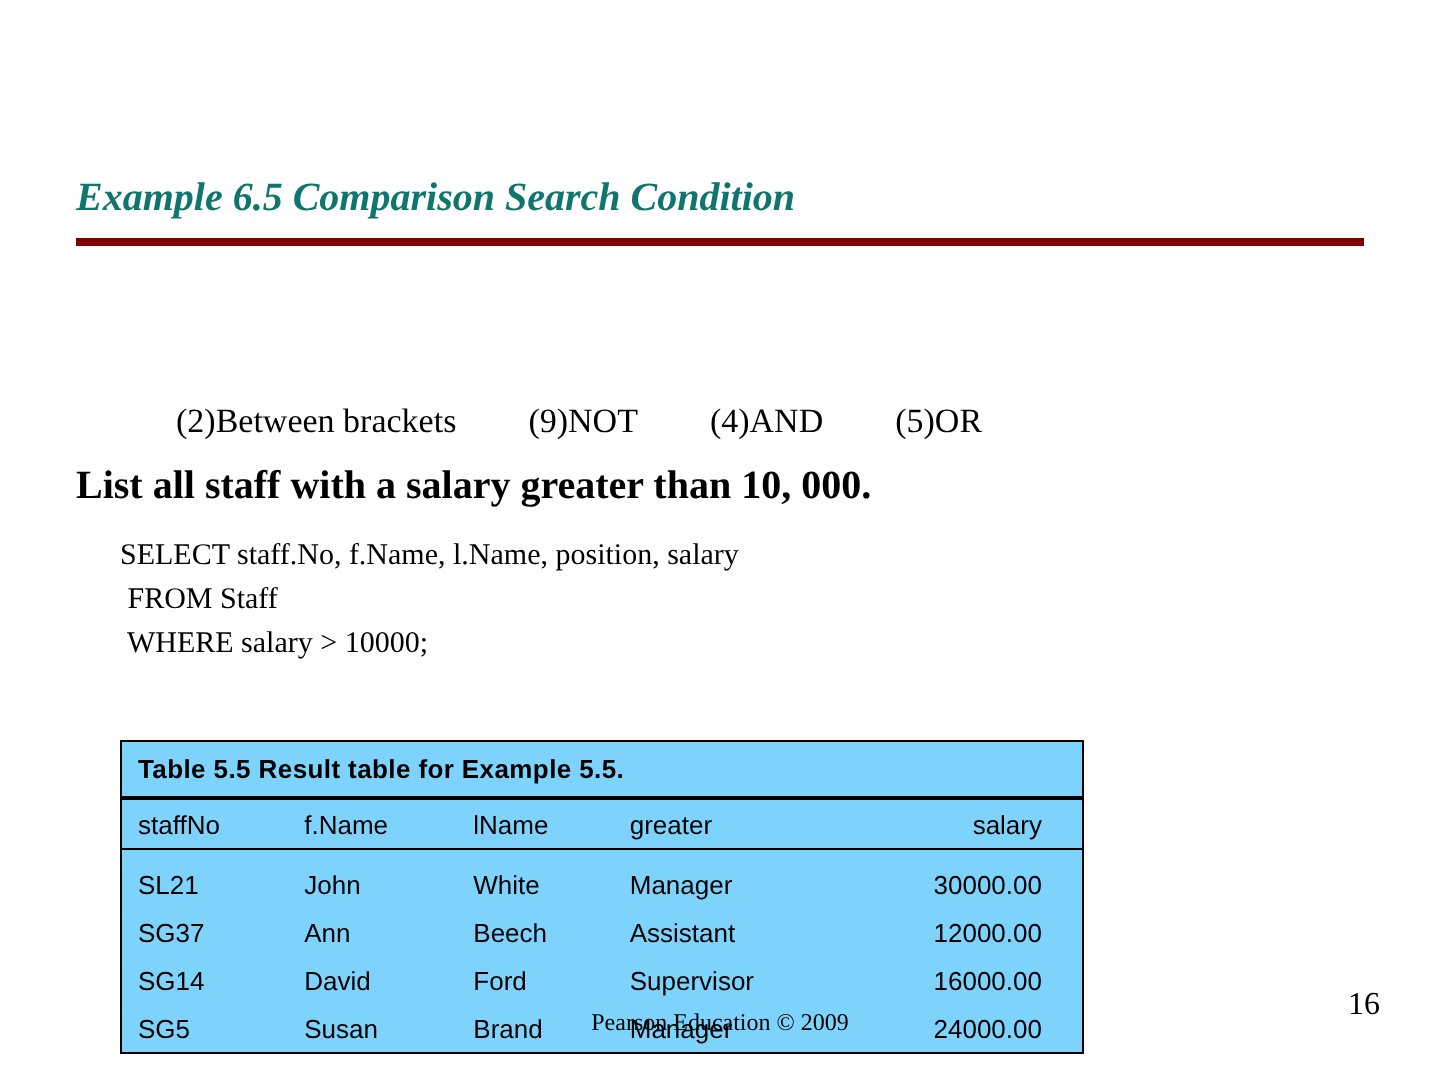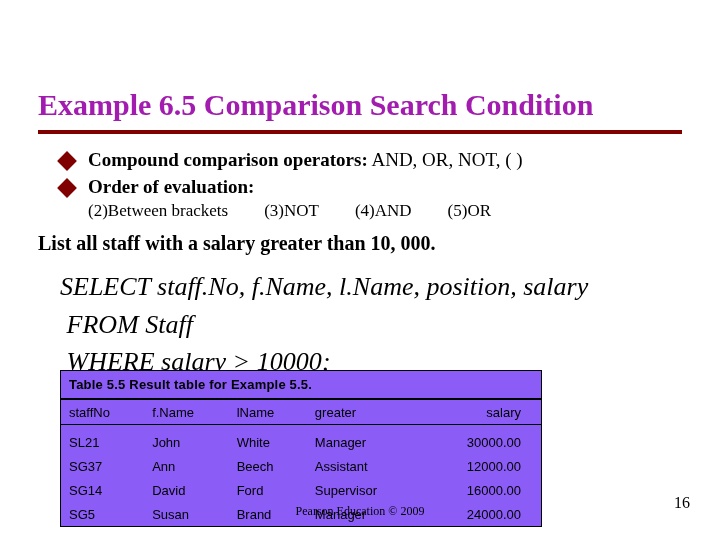--- a/index.html
+++ b/index.html
@@ -19,24 +19,25 @@
     height: 540px;
     padding: 0;
   }
   .title-wrap {
     position: absolute;
     top: 88px;
     left: 38px;
     right: 38px;
   }
   .title {
-    font-size: 30px;
+    font-size: 20px;
     font-weight: bold;
-    color: #a21caf;
+    color: #0f766e;
     padding-bottom: 6px;
+    font-style: italic;
   }
   .title-rule {
     height: 4px;
     background: #800000;
     margin-top: 2px;
   }
 
   .bullets {
     position: absolute;
     top: 148px;
@@ -85,34 +86,33 @@
     left: 38px;
     right: 30px;
     font-size: 20px;
     font-weight: bold;
   }
 
   .sql {
     position: absolute;
     top: 268px;
     left: 60px;
-    font-size: 26px;
+    font-size: 15px;
     line-height: 1.45;
     white-space: pre;
-    font-style: italic;
   }
 
   
   .table-wrap {
     position: absolute;
     top: 370px;
     left: 60px;
     width: 480px;
     border: 1px solid #000;
-    background: #8b5cf6;
+    background: #7dd3fc;
     font-family: Arial, Helvetica, sans-serif;
     font-size: 13px;
   }
   .table-caption {
     padding: 6px 8px;
     border-bottom: 2px solid #000;
     font-weight: bold;
     letter-spacing: 0.2px;
   }
   .tbl {
@@ -153,39 +153,25 @@
 </head>
 <body>
 
 <div class="slide">
 
   <div class="title-wrap">
     <div class="title">Example 6.5  Comparison Search Condition</div>
     <div class="title-rule"></div>
   </div>
 
-  <div class="bullets">
-    <div class="bullet-row">
-      <div class="dia"></div>
-      <div class="bullet-text">
-        <span class="bold">Compound comparison operators:</span><span>  AND, OR, NOT, (  )</span>
-      </div>
-    </div>
-    <div class="bullet-row">
-      <div class="dia"></div>
-      <div class="bullet-text">
-        <span class="bold">Order of evaluation:</span>
-      </div>
-    </div>
-  </div>
 
 
   <div class="eval-notes">
     <span>(2)Between brackets</span>
-    <span>(3)NOT</span>
+    <span>(9)NOT</span>
     <span>(4)AND</span>
     <span>(5)OR</span>
   </div>
 
   <div class="prompt">List all staff with a salary greater than 10, 000.</div>
 
   <div class="sql"><span>SELECT staff.No, f.Name, l.Name, position, salary</span>
 <span> FROM Staff</span>
 <span> WHERE salary &gt; 10000;</span></div>
 

